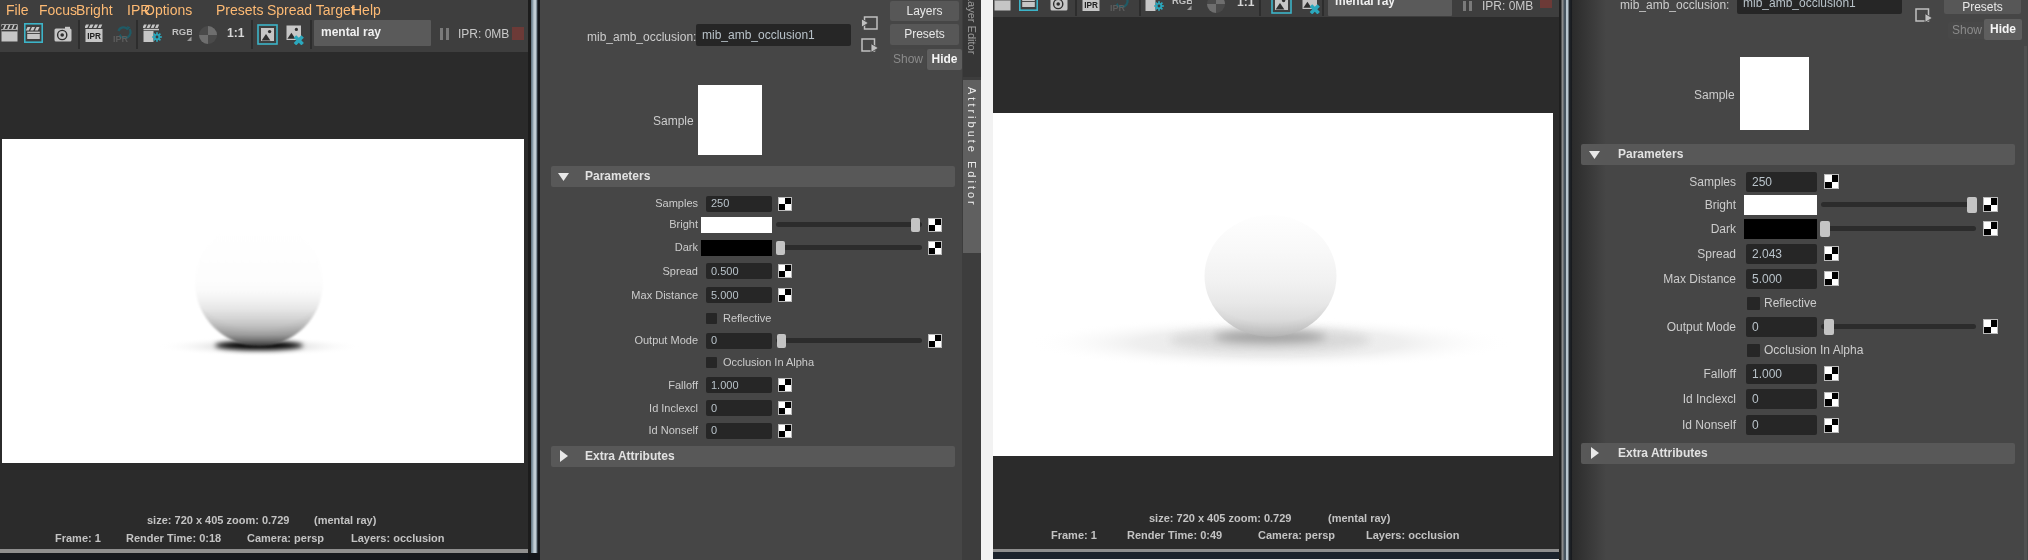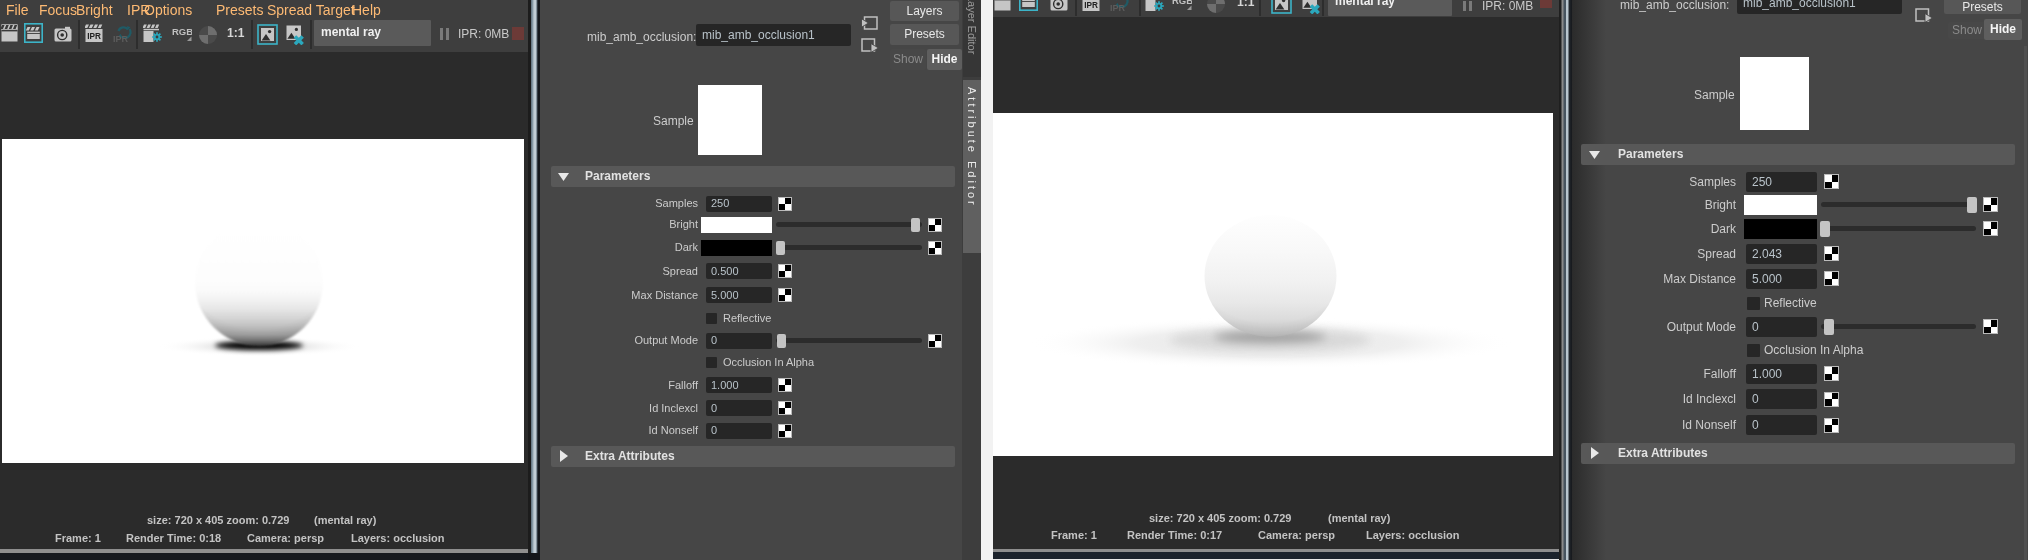--- a/index.html
+++ b/index.html
@@ -386,21 +386,21 @@
 </defs>
 <ellipse cx="277" cy="230" rx="243" ry="26" fill="url(#gsh2)"></ellipse>
 <ellipse cx="277" cy="227" rx="100" ry="11" fill="#d8d8d8" filter="url(#b4)" opacity="0.95"></ellipse>
 <ellipse cx="277" cy="224" rx="56" ry="6" fill="#a2a2a2" filter="url(#b4)"></ellipse>
 <ellipse cx="277.5" cy="163" rx="66" ry="61" fill="url(#sph2)" filter="url(#b2)"></ellipse>
 <ellipse cx="277.5" cy="163" rx="66" ry="61" fill="url(#rim2)" filter="url(#b2)"></ellipse>
 </svg></div>
     <div class="st" style="left:156px;top:512px">size: 720 x 405 zoom: 0.729</div>
     <div class="st" style="left:335px;top:512px">(mental ray)</div>
     <div class="st" style="left:58px;top:529px">Frame: 1</div>
-    <div class="st" style="left:134px;top:529px">Render Time: 0:17</div>
+    <div class="st" style="left:134px;top:529px">Render Time: 0:49</div>
     <div class="st" style="left:265px;top:529px">Camera: persp</div>
     <div class="st" style="left:373px;top:529px">Layers: occlusion</div>
     <div class="abs" style="left:0;top:549px;width:566px;height:3px;background:#8e8e8e"></div>
     <div class="abs" style="left:0;top:552px;width:566px;height:6.5px;background:#1c232c"></div>
     <div class="abs" style="left:0;top:558.5px;width:566px;height:1.5px;background:#e8e8e8"></div>
 </div>
 <div class="abs" style="left:1559px;top:0;width:13px;height:560px;background:linear-gradient(90deg,#1f1f1f 0,#1f1f1f 2px,#8a8a8a 3px,#8a8a8a 4px,#47545f 5px,#47545f 7px,#b9c6cf 7px,#b9c6cf 9px,#23282e 10px,#16181c 13px)"></div>
 <div class="abs" style="left:1572px;top:0;width:456px;height:560px;font-size:0">
     <div class="abs" style="left:0;top:0;width:456px;height:560px;background:#464646"></div>
     <div class="abs" style="left:0;top:0;width:34px;height:560px;background:linear-gradient(90deg,rgba(20,20,20,.55),rgba(20,20,20,0))"></div>

